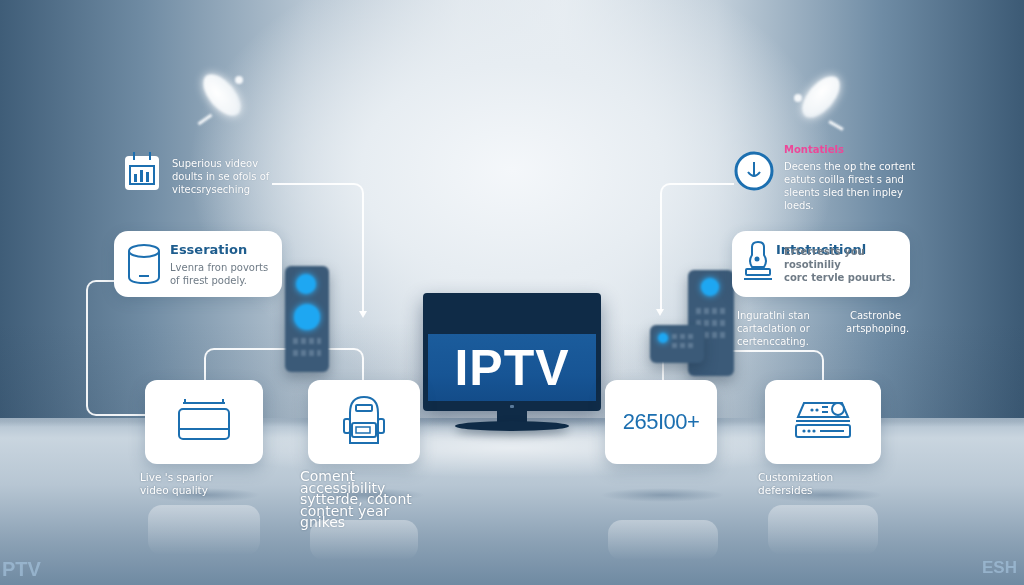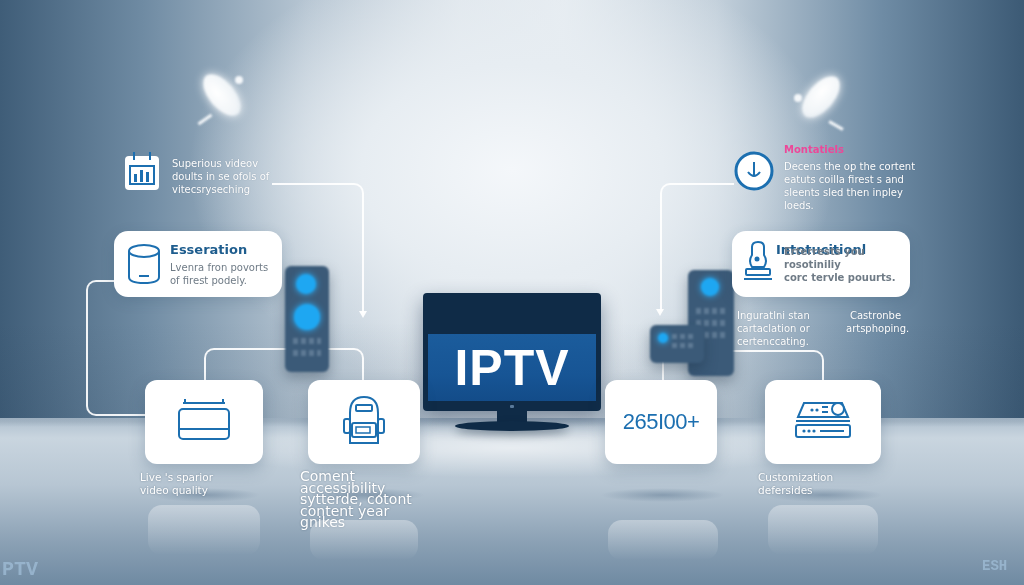--- a/index.html
+++ b/index.html
@@ -118,21 +118,21 @@
   }
   .tv-logo {
     color: #ffffff; font-family: "Liberation Sans", "DejaVu Sans", sans-serif;
     font-weight: bold; font-size: 50px; letter-spacing: 1px;
   }
   .tv-led { position: absolute; bottom: 3px; left: 50%; width: 4px; height: 3px; margin-left: -2px; background: #5a7a9a; border-radius: 1px; }
   .tv-neck { position: absolute; left: 497px; top: 411px; width: 30px; height: 12px; background: #0f2b47; }
   .tv-base { position: absolute; left: 455px; top: 421px; width: 114px; height: 10px; background: #0f2b47; border-radius: 50%; box-shadow: 0 4px 8px rgba(10,30,50,0.4); }
 
   .watermark {
-    position: absolute; color: rgba(160,190,215,0.75); font-family: Liberation Mono, monospace;
+    position: absolute; color: rgba(160,190,215,0.75); font-family: Liberation Sans, sans-serif;
     font-size: 20px; font-weight: bold;
   }
 </style>
 </head>
 <body>
 
 <div class="stage">
   <div class="floor"></div>
   <div class="floor-shine"></div>
   <div class="vignette"></div>
@@ -327,14 +327,14 @@
     <div>Customization</div>
     <div>defersides</div>
   </div>
 
   <div class="reflection" style="left:148px; top:505px; width:112px; height:50px;"></div>
   <div class="reflection" style="left:310px; top:520px; width:108px; height:40px;"></div>
   <div class="reflection" style="left:608px; top:520px; width:110px; height:40px;"></div>
   <div class="reflection" style="left:768px; top:505px; width:110px; height:50px;"></div>
 
   <div class="watermark" style="left:2px; top:558px;">PTV</div>
-  <div class="watermark" style="left:982px; top:558px; font-size:14px;">ESH</div>
+  <div class="watermark" style="left:982px; top:558px; font-size:17px;">ESH</div>
 </div>
 
 </body></html>

